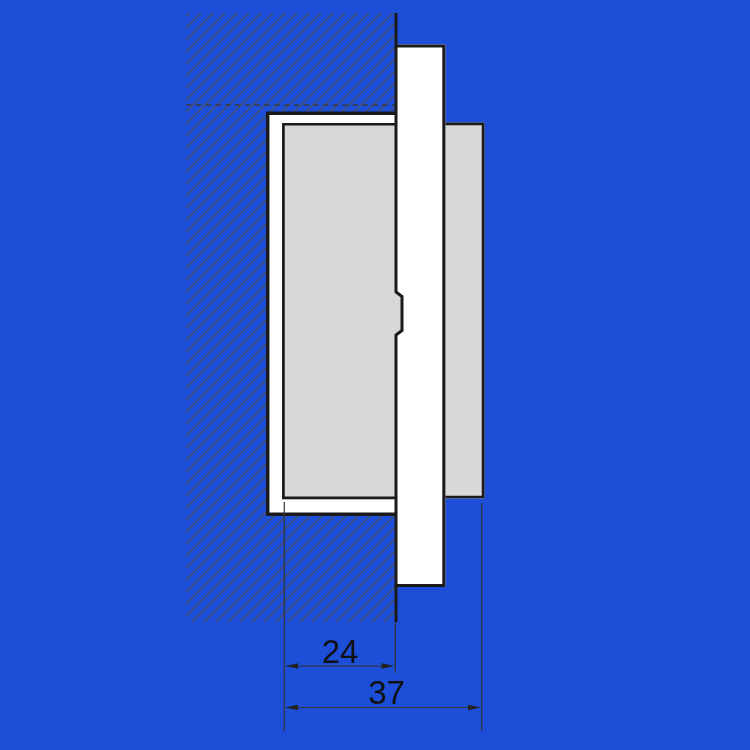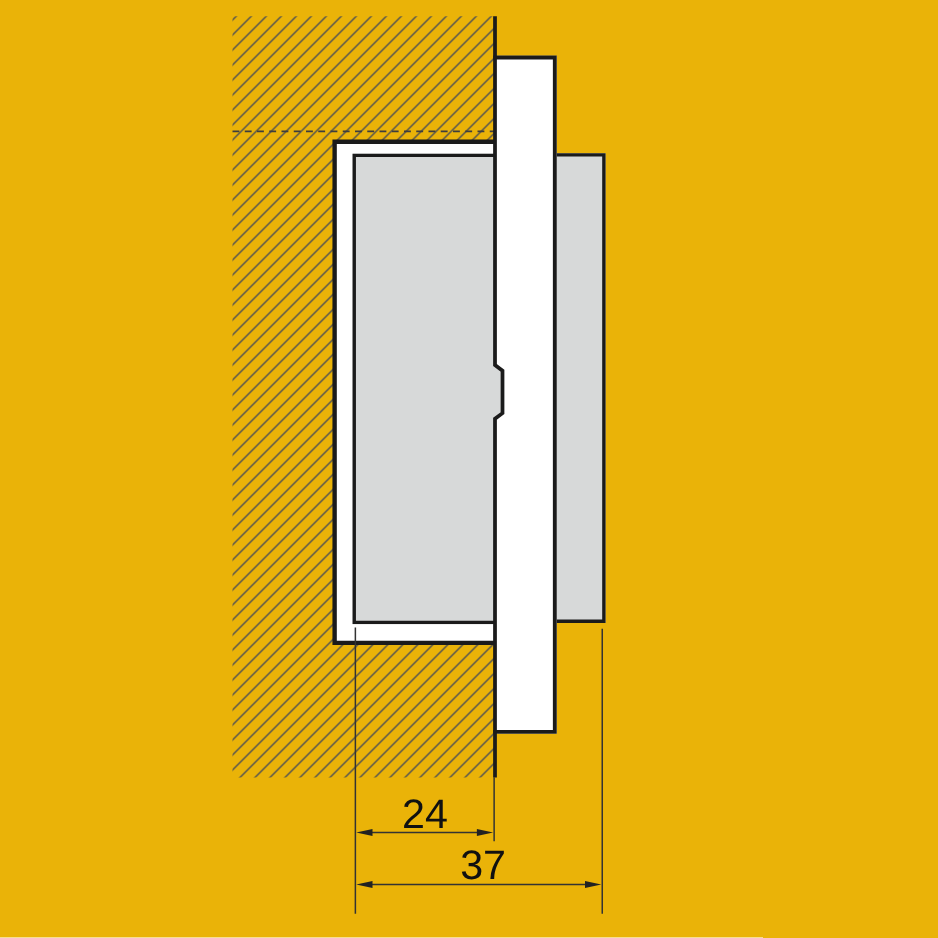--- a/index.html
+++ b/index.html
@@ -1,16 +1,16 @@
 <!DOCTYPE html>
 <html><head>
 <meta charset="utf-8">
 <style>
   html,body{margin:0;padding:0;background:#ffffff;}
-  .page{width:750px;height:750px;position:relative;background:#eab308;overflow:hidden;}
+  .page{width:750px;height:750px;position:relative;background:#1d4ed8;overflow:hidden;}
   text{font-family:"Liberation Sans", sans-serif;fill:#111;}
 </style>
 </head>
 <body>
 <div class="page">
 <svg width="750" height="750" viewBox="0 0 750 750" xmlns="http://www.w3.org/2000/svg">
   <defs>
     <pattern id="hatch" patternUnits="userSpaceOnUse" width="12" height="12" patternTransform="translate(-2 0)">
       <path d="M-3 3 L3 -3 M0 12 L12 0 M9 15 L15 9" stroke="#525252" stroke-width="1.15" fill="none"></path>
     </pattern>

